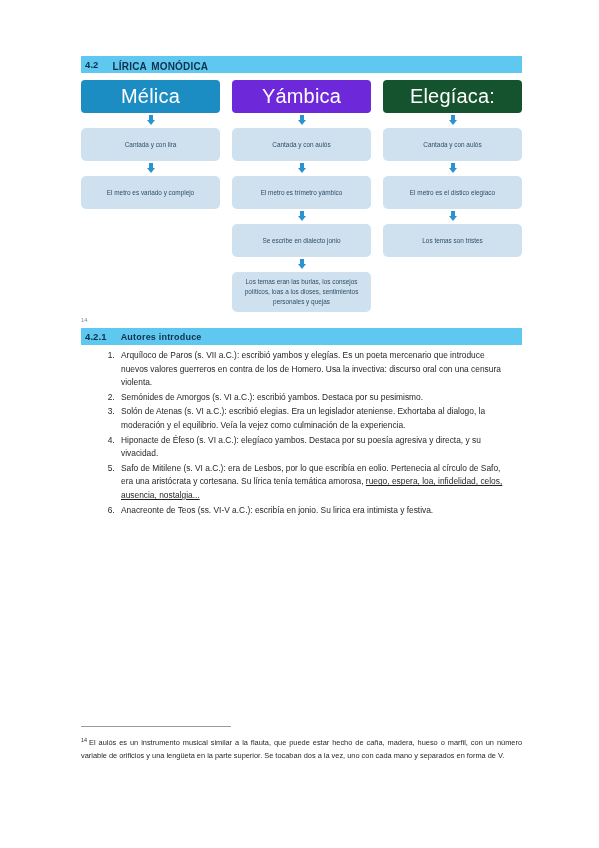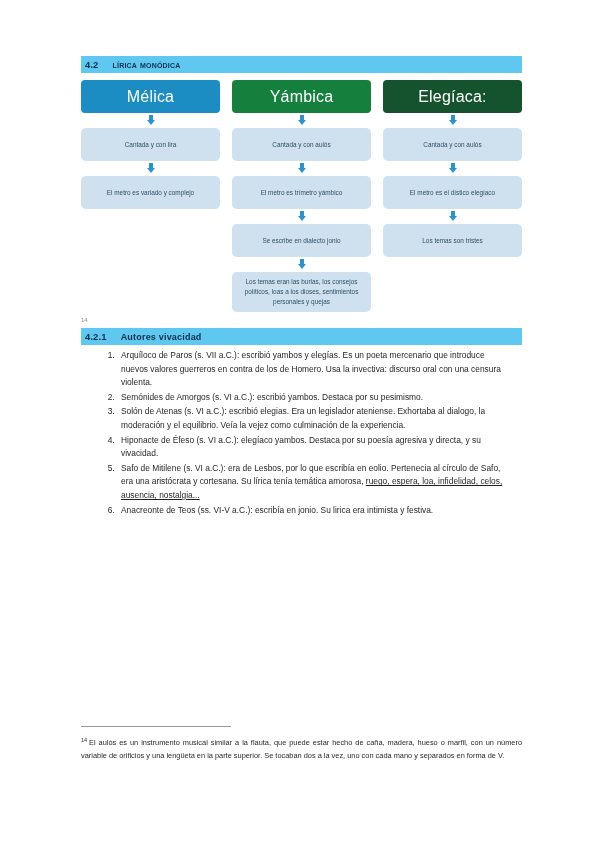--- a/index.html
+++ b/index.html
@@ -41,21 +41,21 @@
     box-sizing: border-box;
   }
   .section-num {
     font-weight: bold;
     font-size: 9.5px;
     color: #10304a;
     letter-spacing: 0.1px;
   }
   .section-title {
     font-weight: bold;
-    font-size: 10px;
+    font-size: 14px;
     color: #10304a;
     margin-left: 14px;
     font-variant: small-caps;
     text-transform: lowercase;
     letter-spacing: 0.2px;
   }
   .section-title.nocaps {
     font-variant: normal;
     text-transform: none;
     font-size: 9px;
@@ -74,21 +74,21 @@
     align-items: center;
   }
   .head-box {
     width: 100%;
     height: 33px;
     border-radius: 4px;
     display: flex;
     align-items: center;
     justify-content: center;
     color: #ffffff;
-    font-size: 16px;
+    font-size: 20px;
     font-weight: 400;
     letter-spacing: 0.2px;
     box-sizing: border-box;
   }
   .arrow {
     width: 8px;
     height: 11px;
     position: relative;
     margin: 2px 0 2px 0;
     flex: none;
@@ -190,21 +190,21 @@
 
       <div class="col">
         <div class="head-box" style="background:#1b8dc2;">Mélica</div>
         <div class="arrow"></div>
         <div class="node-box h-33">Cantada y con lira</div>
         <div class="arrow"></div>
         <div class="node-box h-33">El metro es variado y complejo</div>
       </div>
 
       <div class="col">
-        <div class="head-box" style="background:#15803d;">Yámbica</div>
+        <div class="head-box" style="background:#6d28d9;">Yámbica</div>
         <div class="arrow"></div>
         <div class="node-box h-33">Cantada y con aulós</div>
         <div class="arrow"></div>
         <div class="node-box h-33">El metro es trímetro yámbico</div>
         <div class="arrow"></div>
         <div class="node-box h-33">Se escribe en dialecto jonio</div>
         <div class="arrow"></div>
         <div class="node-box h-40">Los temas eran las burlas, los consejos políticos, loas a los dioses, sentimientos personales y quejas</div>
       </div>
 
@@ -217,21 +217,21 @@
         <div class="arrow"></div>
         <div class="node-box h-33">Los temas son tristes</div>
       </div>
 
     </div>
 
     <div class="fnmark-block">14</div>
 
     <div class="section-bar" style="margin-top:5px;">
       <span class="section-num">4.2.1</span>
-      <span class="section-title nocaps">Autores vivacidad</span>
+      <span class="section-title nocaps">Autores introduce</span>
     </div>
 
     <div class="list-wrap">
       <ol class="authors">
         <li>Arquíloco de Paros (s. VII a.C.): escribió yambos y elegías. Es un poeta mercenario que introduce nuevos valores guerreros en contra de los de Homero. Usa la invectiva: discurso oral con una censura violenta.</li>
         <li>Semónides de Amorgos (s. VI a.C.): escribió yambos. Destaca por su pesimismo.</li>
         <li>Solón de Atenas (s. VI a.C.): escribió elegias. Era un legislador ateniense. Exhortaba al dialogo, la moderación y el equilibrio. Veía la vejez como culminación de la experiencia.</li>
         <li>Hiponacte de Éfeso (s. VI a.C.): elegíaco yambos. Destaca por su poesía agresiva y directa, y su vivacidad.</li>
         <li><span>Safo de Mitilene (s. VI a.C.): era de Lesbos, por lo que escribía en eolio. Pertenecia al círculo de Safo, era una aristócrata y cortesana. Su lírica tenía temática amorosa, </span><span class="u">ruego, espera, loa, infidelidad, celos, ausencia, nostalgia...</span></li>
         <li>Anacreonte de Teos (ss. VI-V a.C.): escribía en jonio. Su lirica era intimista y festiva.</li>

